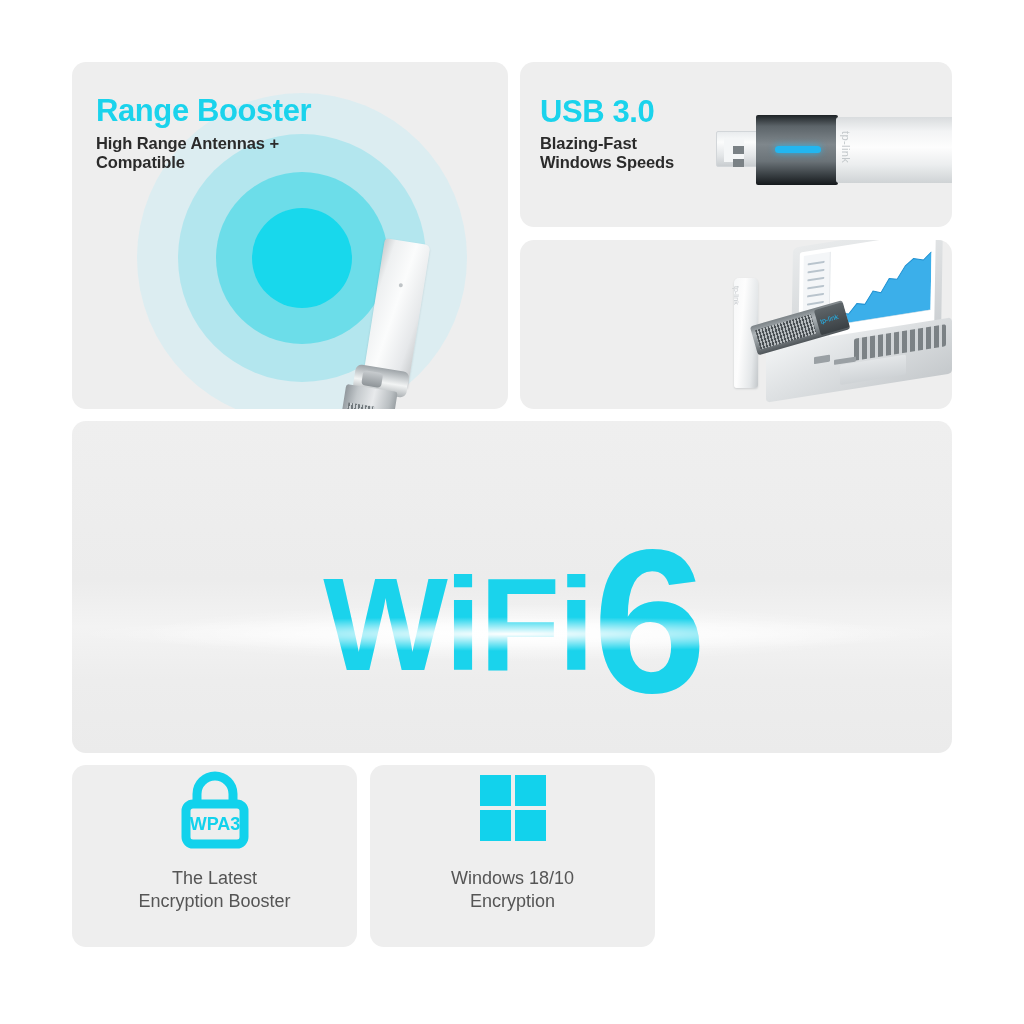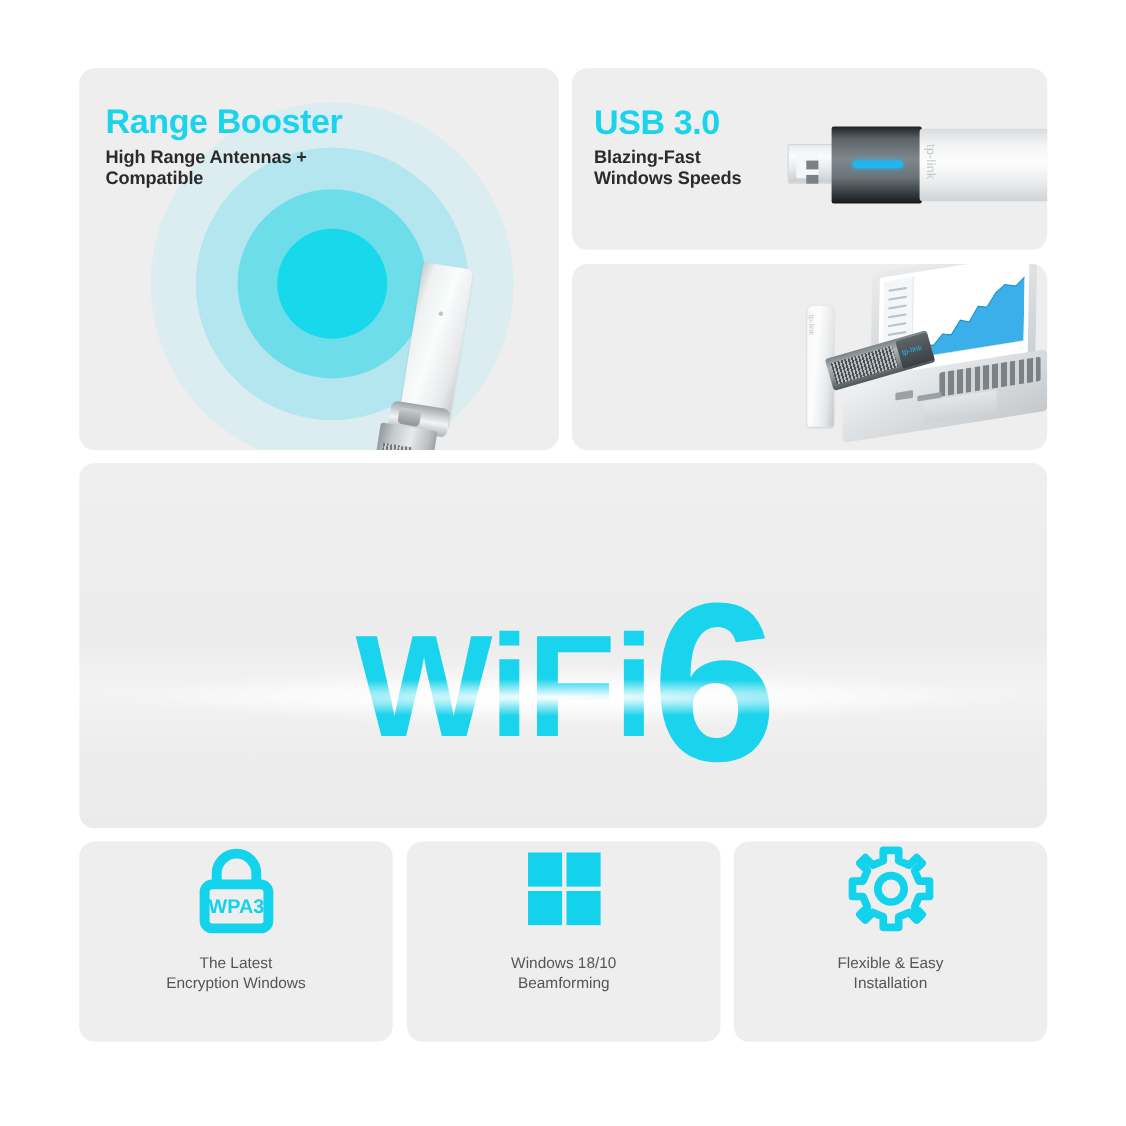--- a/index.html
+++ b/index.html
@@ -40,21 +40,21 @@
   }
   .subline {
     font-size: 16.5px;
     font-weight: bold;
     color: #2b2b2b;
     line-height: 1.16;
     margin: 0;
     letter-spacing: -0.1px;
   }
   .feature-caption {
-    font-size: 14px;
+    font-size: 18px;
     font-weight: normal;
     color: #555555;
     line-height: 1.25;
     text-align: center;
     margin: 0;
   }
 
   
   #card-range { left: 72px; top: 62px; width: 436px; height: 347px; }
   #card-range .txt { position: absolute; left: 24px; top: 33px; z-index: 5; }
@@ -490,60 +490,36 @@
     <div class="fcard-inner">
       <div class="fcard-icon">
         <svg width="86" height="86" viewBox="0 0 86 86">
           <path d="M25 40 V29 a18 18 0 0 1 36 0 V40" fill="none" stroke="#12D2EC" stroke-width="9" stroke-linecap="butt"></path>
           <rect x="14" y="39" width="58" height="40" rx="7" ry="7" fill="none" stroke="#12D2EC" stroke-width="9"></rect>
           <text x="43" y="65" text-anchor="middle" font-family="Liberation Sans, sans-serif" font-size="18" font-weight="bold" fill="#12D2EC">WPA3</text>
         </svg>
       </div>
       <div class="feature-caption">
         <div>The Latest</div>
-        <div>Encryption Windows</div>
+        <div>Encryption Booster</div>
       </div>
     </div>
   </div>
 
   <div class="card fcard" id="card-win">
     <div class="fcard-inner">
       <div class="fcard-icon">
         <svg width="70" height="70" viewBox="0 0 70 70">
           <rect x="2" y="2" width="31" height="31" fill="#12D2EC"></rect>
           <rect x="37" y="2" width="31" height="31" fill="#12D2EC"></rect>
           <rect x="2" y="37" width="31" height="31" fill="#12D2EC"></rect>
           <rect x="37" y="37" width="31" height="31" fill="#12D2EC"></rect>
         </svg>
       </div>
       <div class="feature-caption">
         <div>Windows 18/10</div>
-        <div>Beamforming</div>
+        <div>Encryption</div>
       </div>
     </div>
   </div>
 
-  <div class="card fcard" id="card-inst">
-    <div class="fcard-inner">
-      <div class="fcard-icon">
-        <svg width="82" height="82" viewBox="0 0 82 82">
-          <g fill="none" stroke="#12D2EC" stroke-width="7" stroke-linejoin="round">
-            <path d="M41 6 L48 6 L48 15.5
-                     L57.5 19.5 L64.3 12.7 L69.3 17.7 L62.5 24.5
-                     L66.5 34 L76 34 L76 48 L66.5 48
-                     L62.5 57.5 L69.3 64.3 L64.3 69.3 L57.5 62.5
-                     L48 66.5 L48 76 L34 76 L34 66.5
-                     L24.5 62.5 L17.7 69.3 L12.7 64.3 L19.5 57.5
-                     L15.5 48 L6 48 L6 34 L15.5 34
-                     L19.5 24.5 L12.7 17.7 L17.7 12.7 L24.5 19.5
-                     L34 15.5 L34 6 Z"></path>
-            <circle cx="41" cy="41" r="12"></circle>
-          </g>
-        </svg>
-      </div>
-      <div class="feature-caption">
-        <div>Flexible &amp; Easy</div>
-        <div>Installation</div>
-      </div>
-    </div>
-  </div>
 
 </div>
 
 </body></html>

